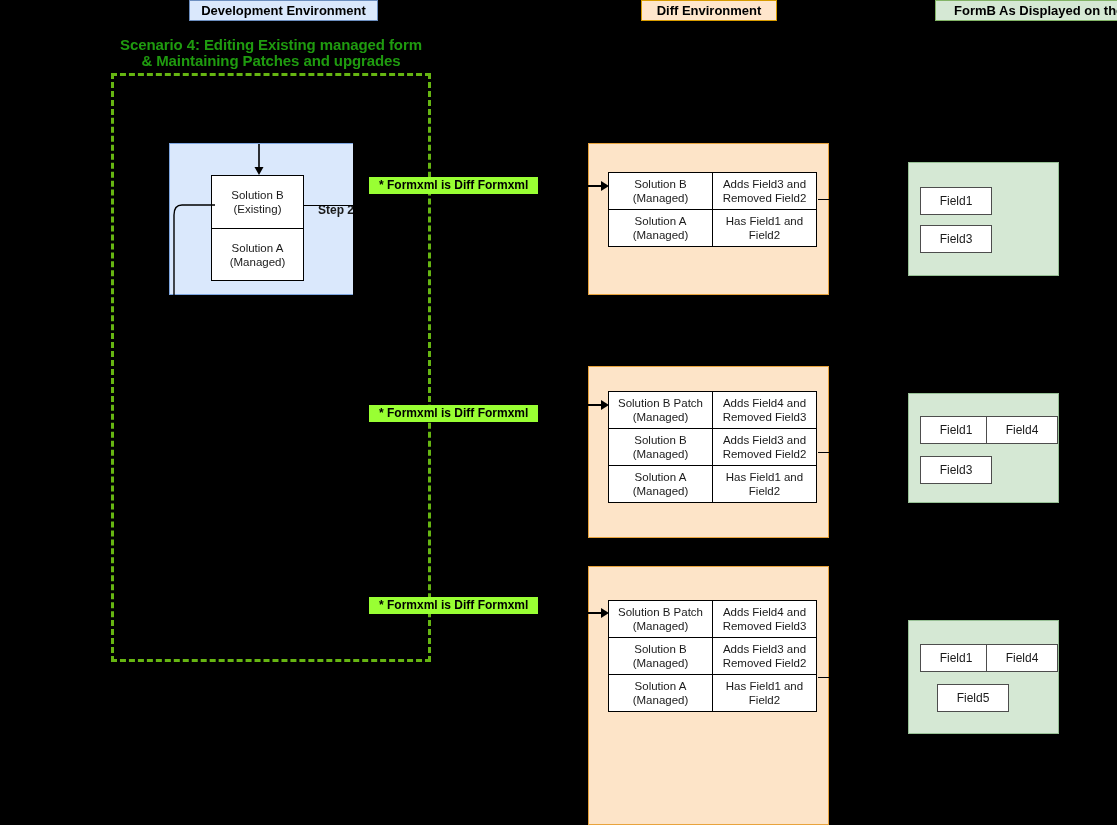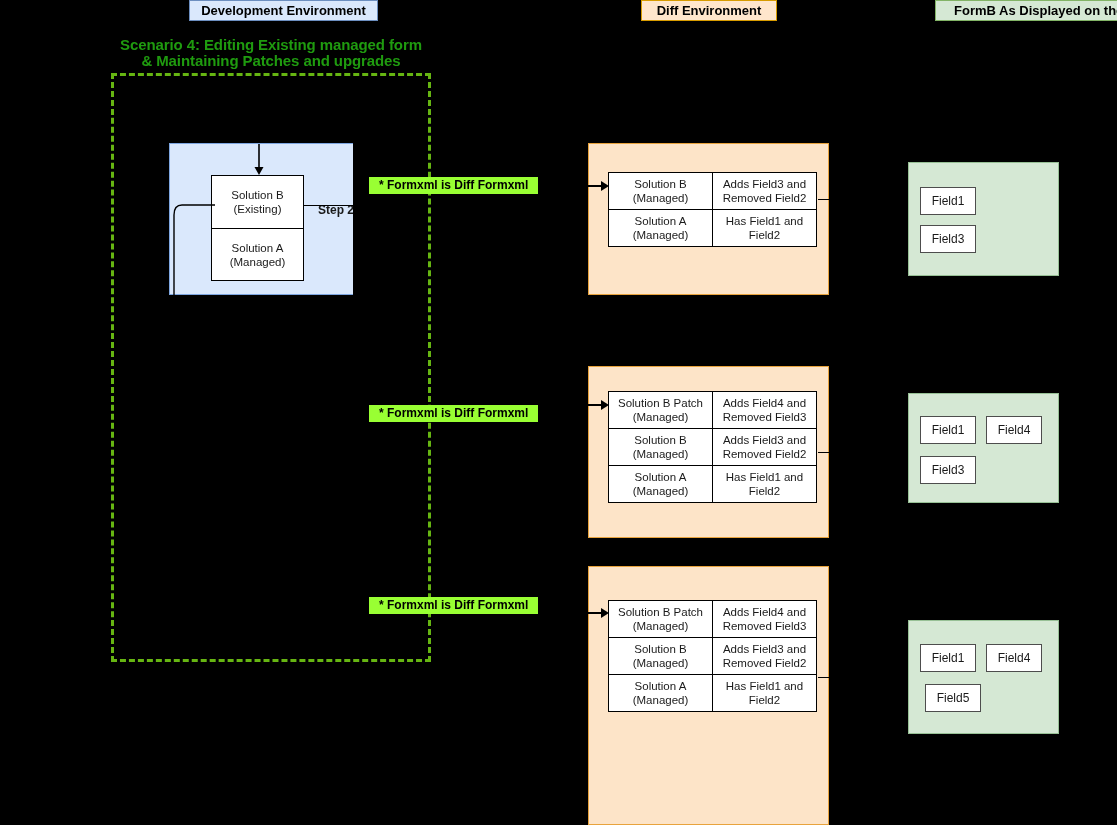--- a/index.html
+++ b/index.html
@@ -189,21 +189,21 @@
   .field-box {
     position: absolute;
     box-sizing: border-box;
     background: #ffffff;
     border: 1px solid #4d4d4d;
     font-size: 12px;
     color: #1a1a1a;
     display: flex;
     align-items: center;
     justify-content: center;
-    width: 56px;
+    width: 72px;
     height: 28px;
   }
 
   
   .stub {
     position: absolute;
     background: #000000;
   }
 </style>
 </head>
@@ -375,14 +375,14 @@
 
 <div class="formb-panel" style="left:908px; top:393px; width:151px; height:110px;">
   <div class="field-box" style="left:11px; top:22px;">Field1</div>
   <div class="field-box" style="left:77px; top:22px;">Field4</div>
   <div class="field-box" style="left:11px; top:62px;">Field3</div>
 </div>
 
 <div class="formb-panel" style="left:908px; top:620px; width:151px; height:114px;">
   <div class="field-box" style="left:11px; top:23px;">Field1</div>
   <div class="field-box" style="left:77px; top:23px;">Field4</div>
-  <div class="field-box" style="left:16px; top:63px;">Field5</div>
+  <div class="field-box" style="left:28px; top:63px;">Field5</div>
 </div>
 
 </body></html>

